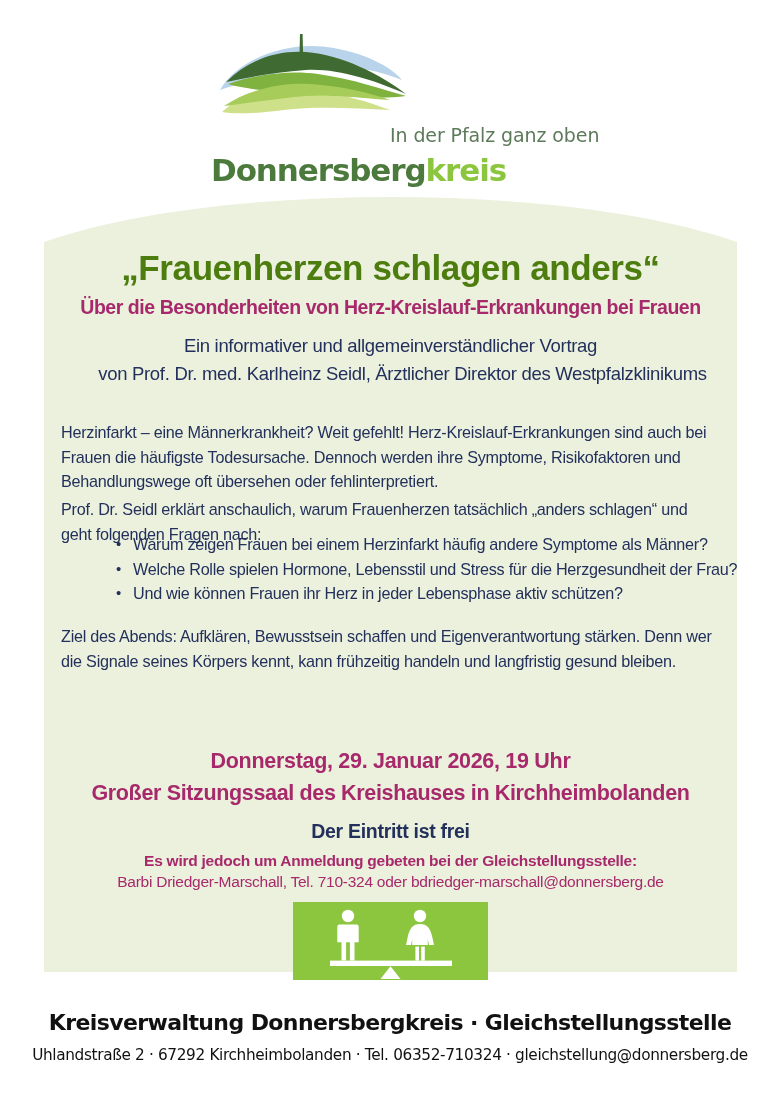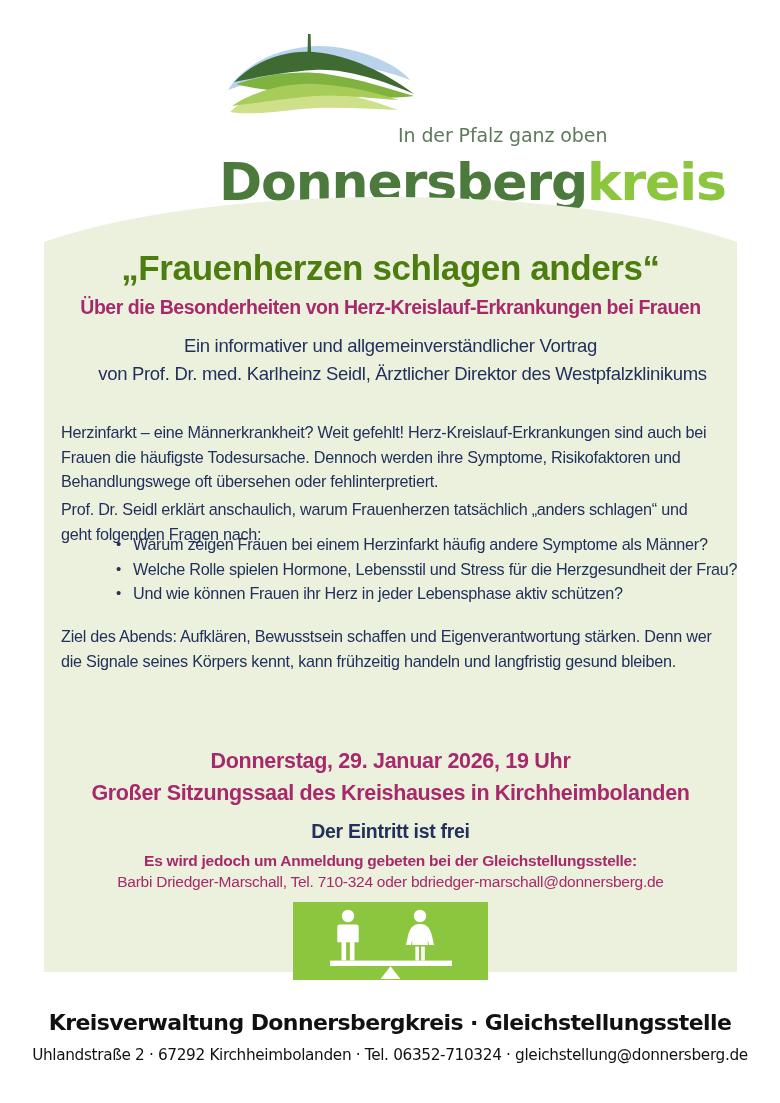--- a/index.html
+++ b/index.html
@@ -12,21 +12,21 @@
     height: 1103px;
     position: relative;
     font-family: "Liberation Sans", sans-serif;
     overflow: hidden;
     -webkit-font-smoothing: antialiased;
   }
 
   
   #logo-block {
     position: absolute;
-    left: 12px;
+    left: 4px;
     top: 30px;
     width: 720px;
     height: 145px;
   }
   #logo-mark {
     position: absolute;
     left: 210px;
     top: 4px;
     width: 210px;
     height: 92px;
@@ -38,21 +38,21 @@
     font-size: 19px;
     color: #5d7a5a;
     font-family: "DejaVu Sans", sans-serif;
     letter-spacing: -0.1px;
     white-space: nowrap;
   }
   #logo-wordmark {
     position: absolute;
     left: 207px;
     top: 122px;
-    font-size: 52px;
+    font-size: 31px;
     font-weight: bold;
     letter-spacing: -1.1px;
     white-space: nowrap;
     font-family: "DejaVu Sans", sans-serif;
   }
   .wm-dark { color: #4b7a3c; }
   .wm-light { color: #8cc63f; }
 
   
   #panel {

